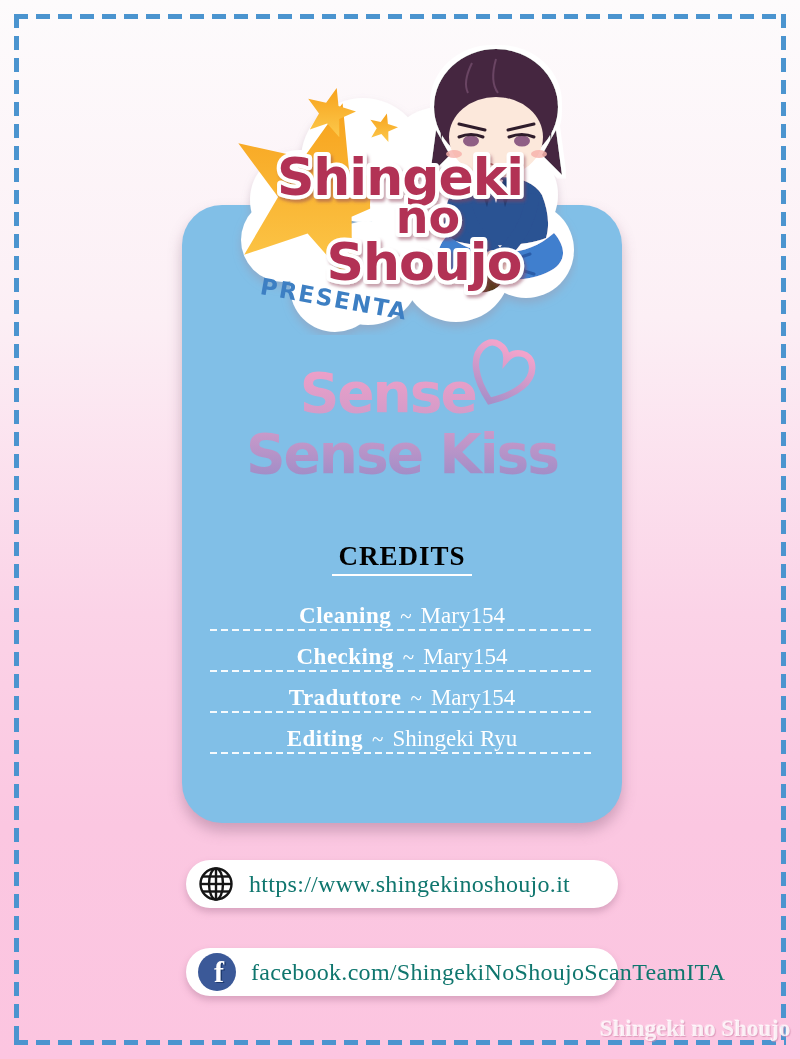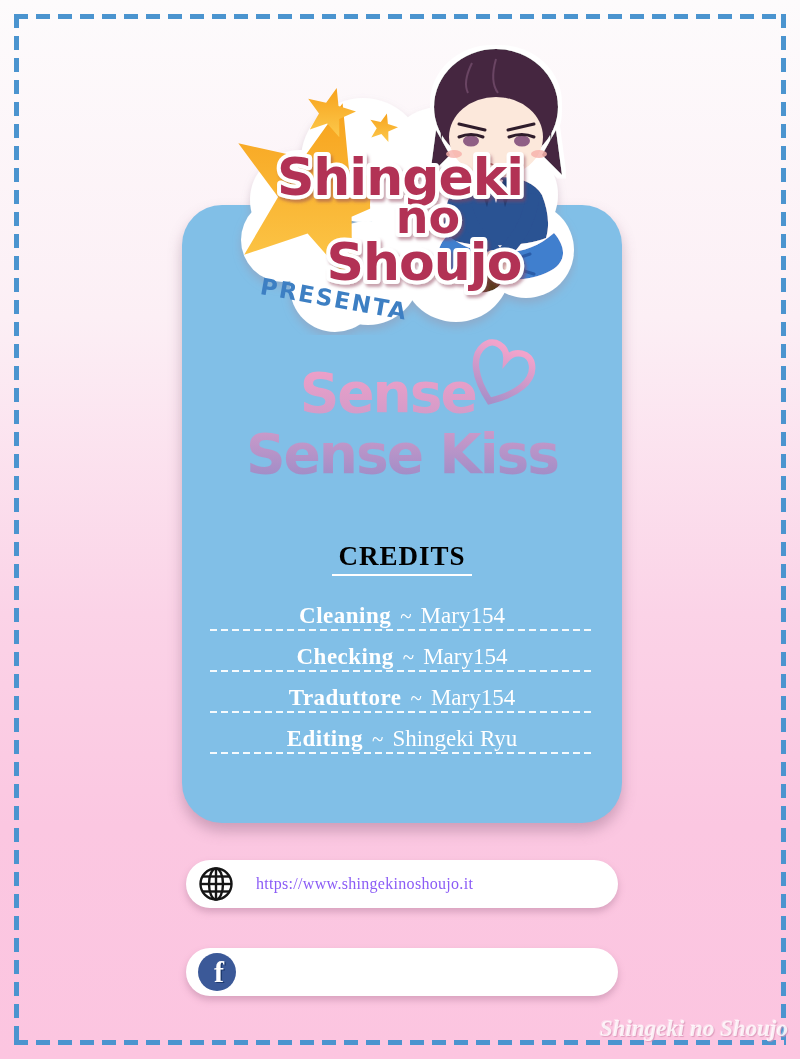--- a/index.html
+++ b/index.html
@@ -48,25 +48,25 @@
   .logo{position:absolute;left:228px;top:35px;width:350px;height:300px;z-index:5;pointer-events:none;}
 
   
   .pill{
     position:absolute;left:186px;width:432px;height:48px;background:#FFFFFF;border-radius:24px;z-index:4;
     display:flex;align-items:center;box-shadow:0 4px 7px rgba(150,95,125,.35);
   }
   .pill.website{top:860px;}
   .pill.facebook{top:948px;}
   .pill .icon{flex:0 0 auto;margin-left:11px;}
-  .pill .pill-text{margin-left:21px;font-family:"Liberation Serif",serif;font-size:16px;color:#8b5cf6;letter-spacing:.3px;}
+  .pill .pill-text{margin-left:14px;font-family:"Liberation Serif",serif;font-size:24px;color:#0f766e;letter-spacing:.3px;}
 
   .watermark{
     position:absolute;left:600px;top:1016px;width:196px;z-index:9;
-    font-family:"Liberation Serif",serif;font-style:italic;font-weight:bold;font-size:23px;
+    font-family:"Liberation Serif",serif;font-weight:bold;font-size:23px;
     color:rgba(255,255,255,.82);
     text-shadow:1px 1px 1px rgba(212,142,176,.75), -1px -1px 0 rgba(255,255,255,.35);
     white-space:nowrap;
   }
 </style>
 </head>
 <body>
 
 <div class="page">
 
@@ -231,16 +231,17 @@
     </svg>
     <span class="pill-text">https://www.shingekinoshoujo.it</span>
   </div>
 
   <div class="pill facebook">
     <svg class="icon" width="40" height="40" viewBox="0 0 40 40">
       <circle cx="20" cy="20" r="19" fill="#3B5998"></circle>
       <text x="23.5" y="31" text-anchor="middle" font-family="Liberation Serif, serif" font-weight="bold" font-size="30" fill="#1E3A6E">f</text>
       <text x="22" y="30" text-anchor="middle" font-family="Liberation Serif, serif" font-weight="bold" font-size="30" fill="#FFFFFF">f</text>
     </svg>
+    <span class="pill-text">facebook.com/ShingekiNoShoujoScanTeamITA</span>
   </div>
 
   <div class="watermark">Shingeki no Shoujo</div>
 </div>
 
 </body></html>

